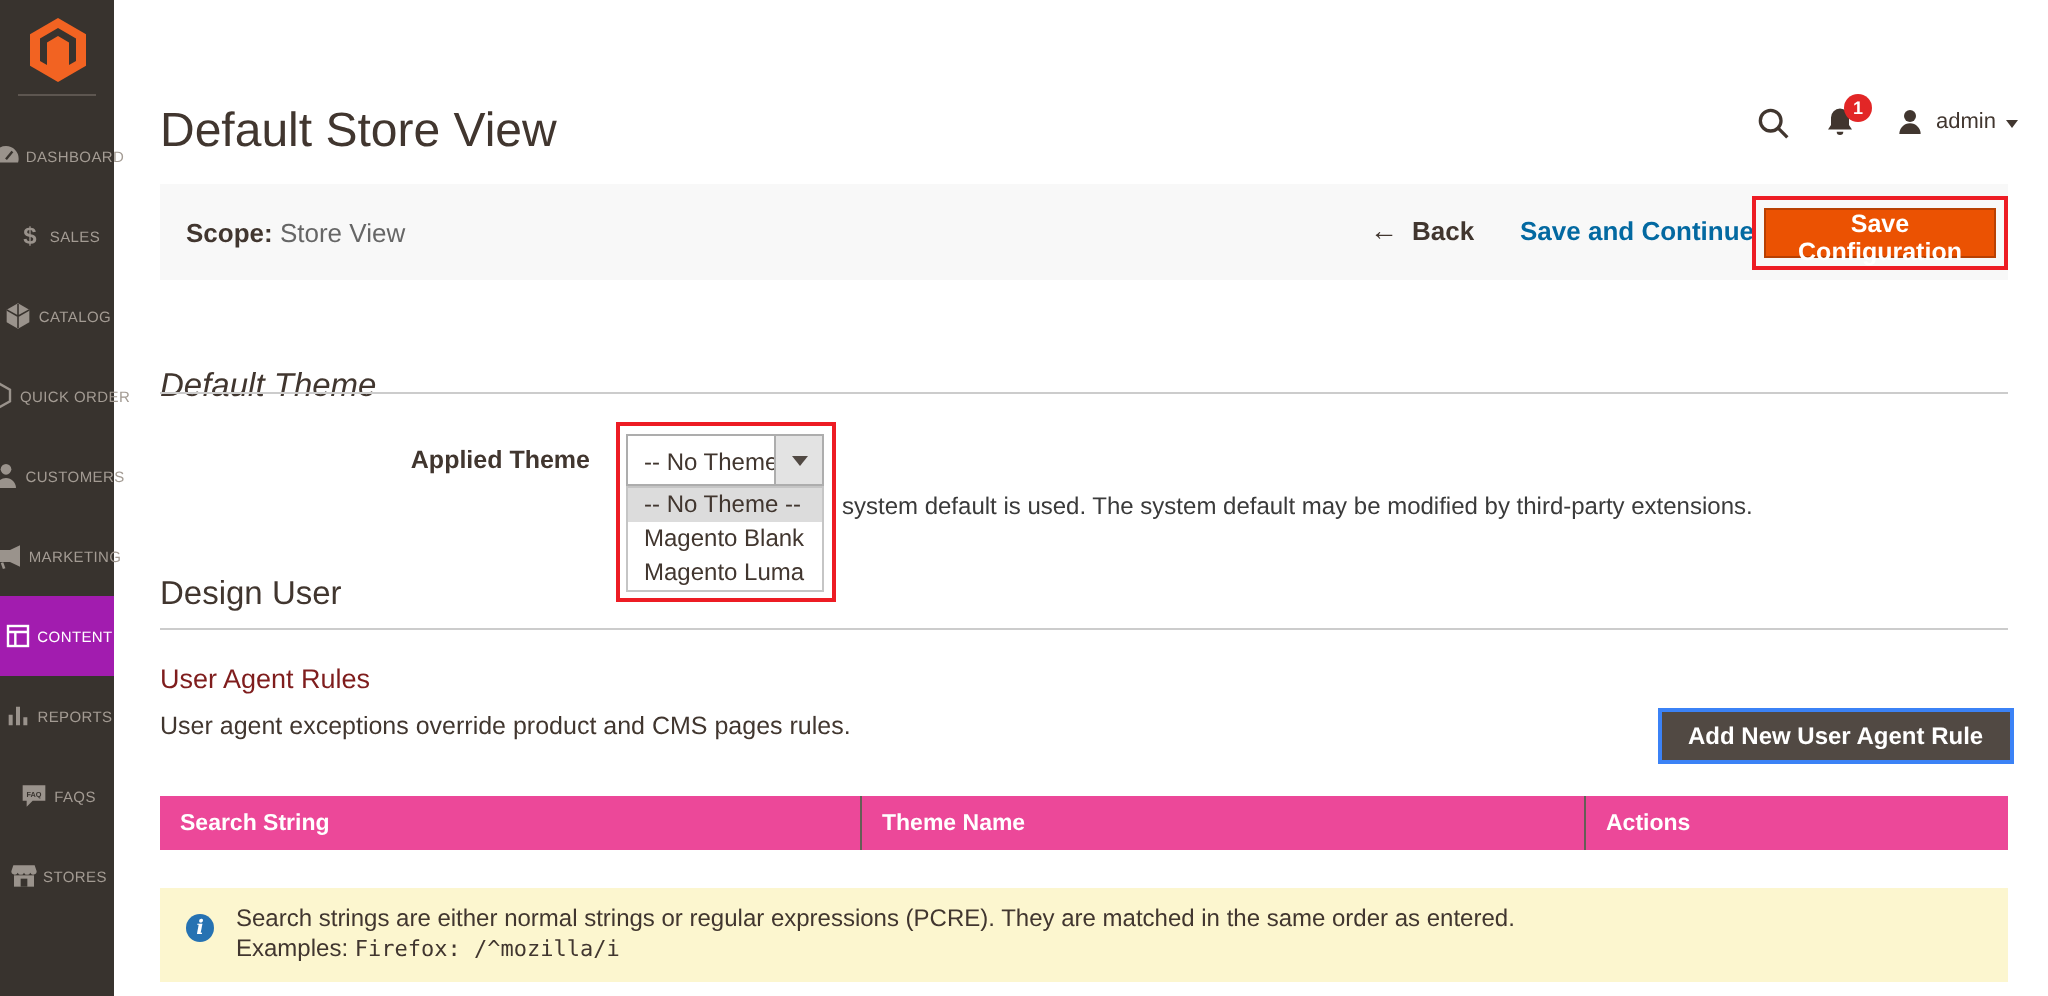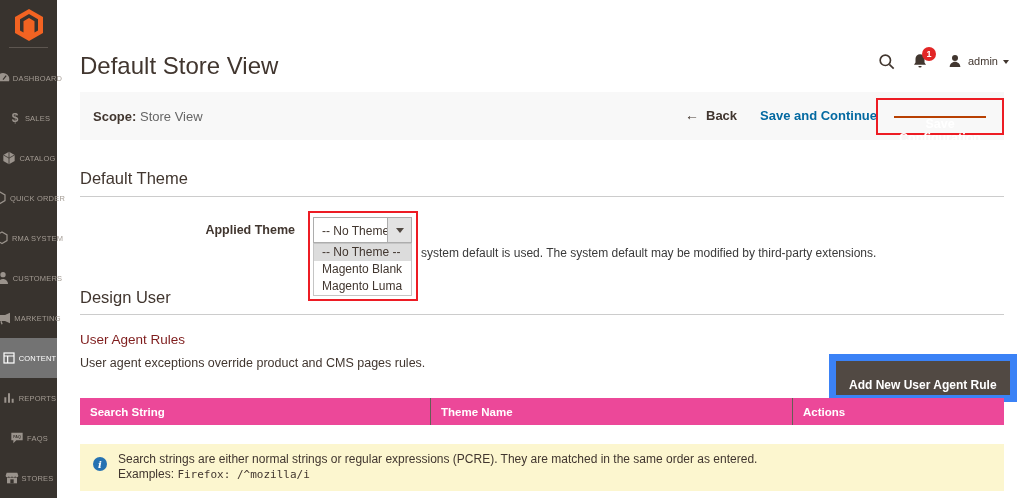--- a/index.html
+++ b/index.html
@@ -7,21 +7,21 @@
   #app { position:relative; width:1024px; height:498px; background:#fff; overflow:hidden; }
 
   
   .sidebar { position:absolute; left:0; top:0; width:57px; height:498px; background:#38332e; }
   .logo { position:absolute; top:8px; left:0; width:57px; display:flex; justify-content:center; cursor:pointer; }
   .logo-sep { position:absolute; top:47px; left:9px; width:39px; height:1px; background:#5d5650; }
   .nav { position:absolute; top:58px; left:0; width:57px; }
   .nav-item { height:40px; display:flex; flex-direction:row; align-items:center; justify-content:center; gap:2px; cursor:pointer; }
   .nav-item .nav-icon { color:#9a938c; height:15px; display:flex; align-items:center; }
   .nav-item .nav-label { font-size:7.5px; color:#a39b93; letter-spacing:.2px; white-space:nowrap; }
-  .nav-item.sel { background:#737373; }
+  .nav-item.sel { background:#a21caf; }
   .nav-item.sel .nav-icon { color:#ffffff; }
   .nav-item.sel .nav-label { color:#ffffff; }
 
   
   .page-title { position:absolute; left:80px; top:52px; font-size:24px; font-weight:400; color:#41362f; }
   .hdr-search { position:absolute; left:877px; top:52px; cursor:pointer; }
   .hdr-bell { position:absolute; left:911px; top:52px; cursor:pointer; }
   .badge { position:absolute; left:11px; top:-5px; min-width:14px; height:14px; padding:0 3px;
            border-radius:8px; background:#e22626; color:#fff; font-size:9px; font-weight:bold;
            display:flex; align-items:center; justify-content:center; }
@@ -31,21 +31,21 @@
 
   
   .scope-bar { position:absolute; left:80px; top:92px; width:924px; height:48px; background:#f8f8f8; }
   .scope-text { position:absolute; left:13px; top:17px; font-size:13px; color:#666; }
   .scope-text b { color:#41362f; }
   .back-btn { position:absolute; left:605px; top:15px; font-size:13px; font-weight:bold; color:#41362f;
               display:flex; gap:7px; align-items:center; cursor:pointer; }
   .back-arrow { font-size:14px; font-weight:normal; }
   .save-continue { position:absolute; left:680px; top:16px; font-size:13px; font-weight:bold; color:#0369a1; cursor:pointer;text-align:center; }
   .annotation { border:2px solid #ed1c24; background:transparent; }
-  .btn-annotation { position:absolute; left:796px; top:6px; width:128px; height:37px; padding:16px; }
+  .btn-annotation { position:absolute; left:796px; top:6px; width:128px; height:37px; padding:4px; }
   .btn-primary { width:100%; height:100%; background:#eb5202; border:1px solid #b84002; color:#fff;
                  font-family:"Liberation Sans", sans-serif; font-size:12.5px; font-weight:bold; cursor:pointer; }
 
   
   .sec-heading { position:absolute; left:80px; font-size:16.5px; font-weight:400; color:#41362f; }
   .hrule { position:absolute; left:80px; width:924px; height:1px; background:#cccccc; }
 
   .field-label { position:absolute; left:175px; top:223px; width:120px; text-align:right;
                  font-size:12.5px; font-weight:bold; color:#41362f; }
 
@@ -57,22 +57,22 @@
                       border-left:1px solid #adadad; display:flex; align-items:center; justify-content:center; }
   .select-caret { width:0; height:0; border:4px solid transparent; border-top:5px solid #514943; margin-top:5px; }
   .dd-panel { position:absolute; left:3px; top:30px; width:99px; background:#fff; border:1px solid #c5c5c5; }
   .dd-opt { height:17px; line-height:17px; padding-left:8px; font-size:12px; color:#41362f; cursor:pointer; white-space:nowrap; }
   .dd-opt.hl { background:#dcdcdc; }
 
   .note { position:absolute; left:421px; top:246px; width:570px; font-size:12px; color:#3a3a3a; }
 
   .subheading { position:absolute; left:80px; top:332px; font-size:13.5px; font-weight:normal; color:#7f1d1d; }
   .desc { position:absolute; left:80px; top:356px; font-size:12.5px; color:#41362f; }
-  .btn-secondary { position:absolute; left:829px; top:354px; height:28px; padding:17px 13px; background:#514943;
-                   border:7px solid #3b82f6; color:#fff; font-family:"Liberation Sans", sans-serif;
+  .btn-secondary { position:absolute; left:829px; top:354px; height:28px; padding:0 13px; background:#514943;
+                   border:2px solid #3b82f6; color:#fff; font-family:"Liberation Sans", sans-serif;
                    font-size:12px; font-weight:bold; cursor:pointer; }
 
   
   .grid-head { position:absolute; left:80px; top:398px; width:924px; height:27px; background:#ec4899; display:flex; }
   .th { display:flex; align-items:center; padding:0 10px; color:#fff; font-size:11.5px; font-weight:bold;
         border-right:1px solid #665e56; }
   .th:last-child { border-right:none; }
   .th.c1 { width:351px; } .th.c2 { width:362px; } .th.c3 { width:211px; }
 
   
@@ -130,28 +130,20 @@
 
       <div class="nav-item">
         <span class="nav-icon">
           <svg width="16" height="16" viewBox="0 0 24 24">
               <path d="M12 3l7.5 4.3v8.6L12 20.2l-7.5-4.3V7.3z" fill="none" stroke="currentColor" stroke-width="1.8"></path>
             </svg>
         </span>
         <span class="nav-label">QUICK ORDER</span>
       </div>
 
-      <div class="nav-item">
-        <span class="nav-icon">
-          <svg width="16" height="16" viewBox="0 0 24 24">
-              <path d="M12 3l7.5 4.3v8.6L12 20.2l-7.5-4.3V7.3z" fill="none" stroke="currentColor" stroke-width="1.8"></path>
-            </svg>
-        </span>
-        <span class="nav-label">RMA SYSTEM</span>
-      </div>
 
       <div class="nav-item">
         <span class="nav-icon">
           <svg width="16" height="16" viewBox="0 0 24 24" fill="currentColor">
               <circle cx="12" cy="7" r="4"></circle>
               <path d="M4.5 21c0-4.1 3.4-7.5 7.5-7.5s7.5 3.4 7.5 7.5z"></path>
             </svg>
         </span>
         <span class="nav-label">CUSTOMERS</span>
       </div>
@@ -243,21 +235,21 @@
     <div class="back-btn">
       <span class="back-arrow">←</span>
       <span>Back</span>
     </div>
     <div class="save-continue">Save and Continue</div>
     <div class="btn-annotation annotation">
       <button class="btn-primary">Save Configuration</button>
     </div>
   </div>
 
-  <h2 class="sec-heading" style="top:169px;">Default Theme</h2>
+  <h2 class="sec-heading" style="top:184px;font-style:italic;">Default Theme</h2>
   <div class="hrule" style="top:196px;"></div>
 
   <label class="field-label">Applied Theme</label>
 
   <p class="note">system default is used. The system default may be modified by third-party extensions.</p>
 
   <div class="dd-annotation annotation">
     <div class="select">
       <span class="select-value">-- No Theme --</span>
       <span class="select-caret-box">

